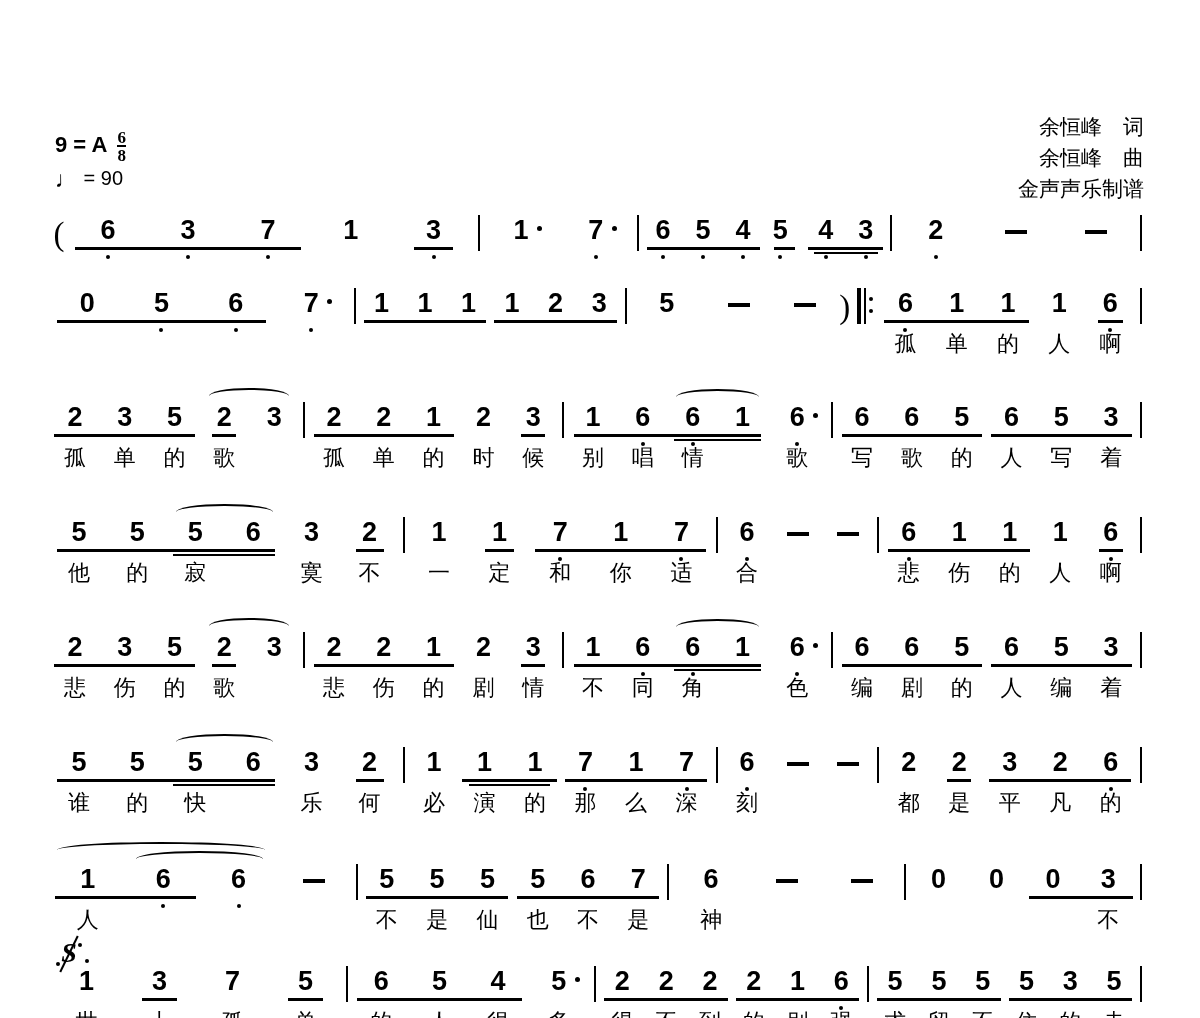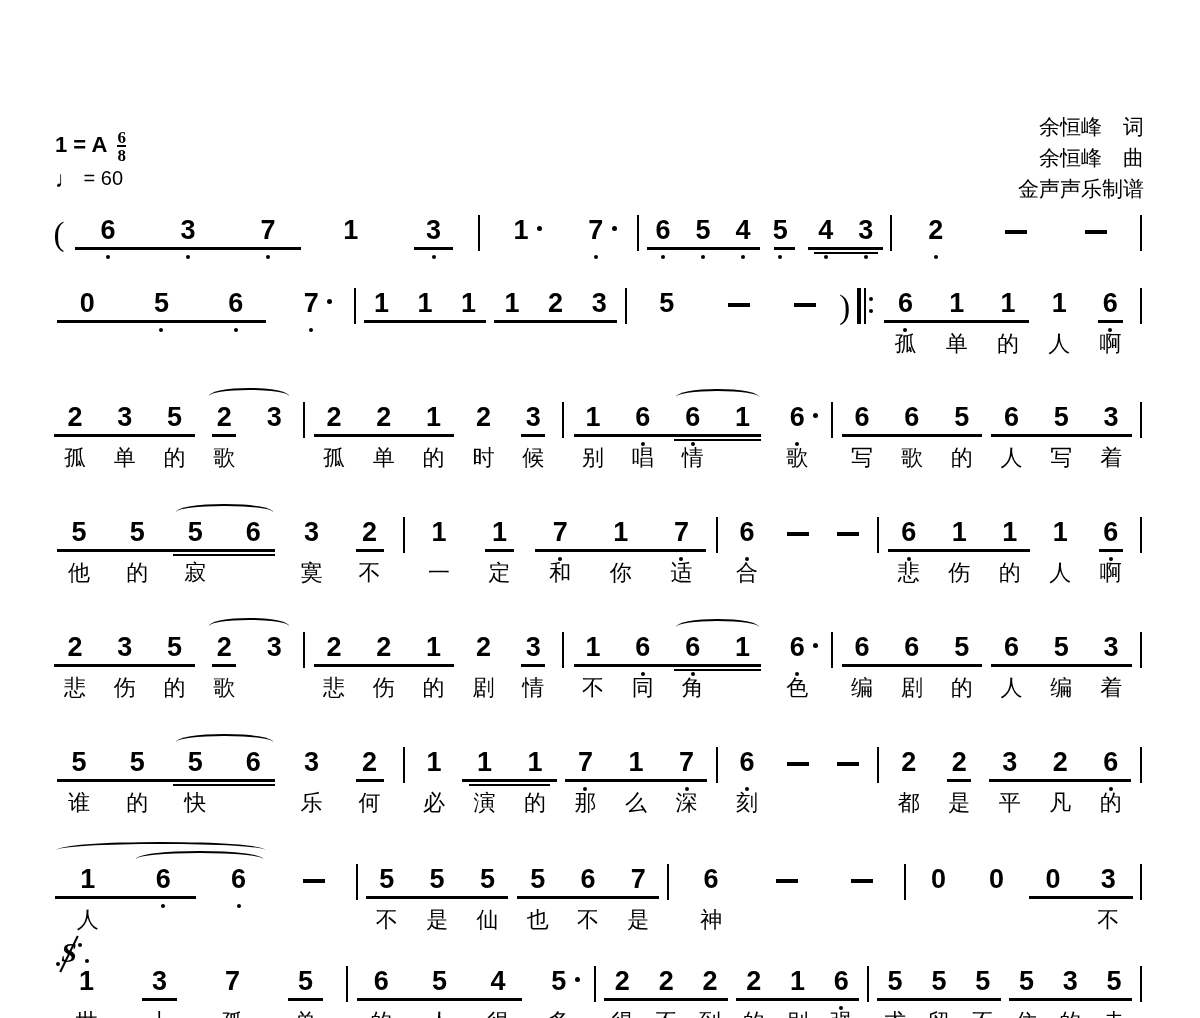--- a/index.html
+++ b/index.html
@@ -52,25 +52,25 @@
 
 <div class="sheet">
 
   <div class="credits">
     <div>余恒峰　词</div>
     <div>余恒峰　曲</div>
     <div>金声声乐制谱</div>
   </div>
 
   <div class="keyline">
-    <span>1 = A</span><span class="frac"><span class="numr">6</span><span class="den">8</span></span>
+    <span>9 = A</span><span class="frac"><span class="numr">6</span><span class="den">8</span></span>
   </div>
 
   <div class="tempoline">
-    <span class="nq">♩</span> <span>= 60</span>
+    <span class="nq">♩</span> <span>= 90</span>
   </div>
 
   <span class="segno">
       <i class="sgs">S</i>
     </span>
 
   <div id="systems">
       <div class="sys" style="top: 215px;">
         <div class="paren">(</div>
         <div class="grp" style="flex: 4.5 1 0px;">

